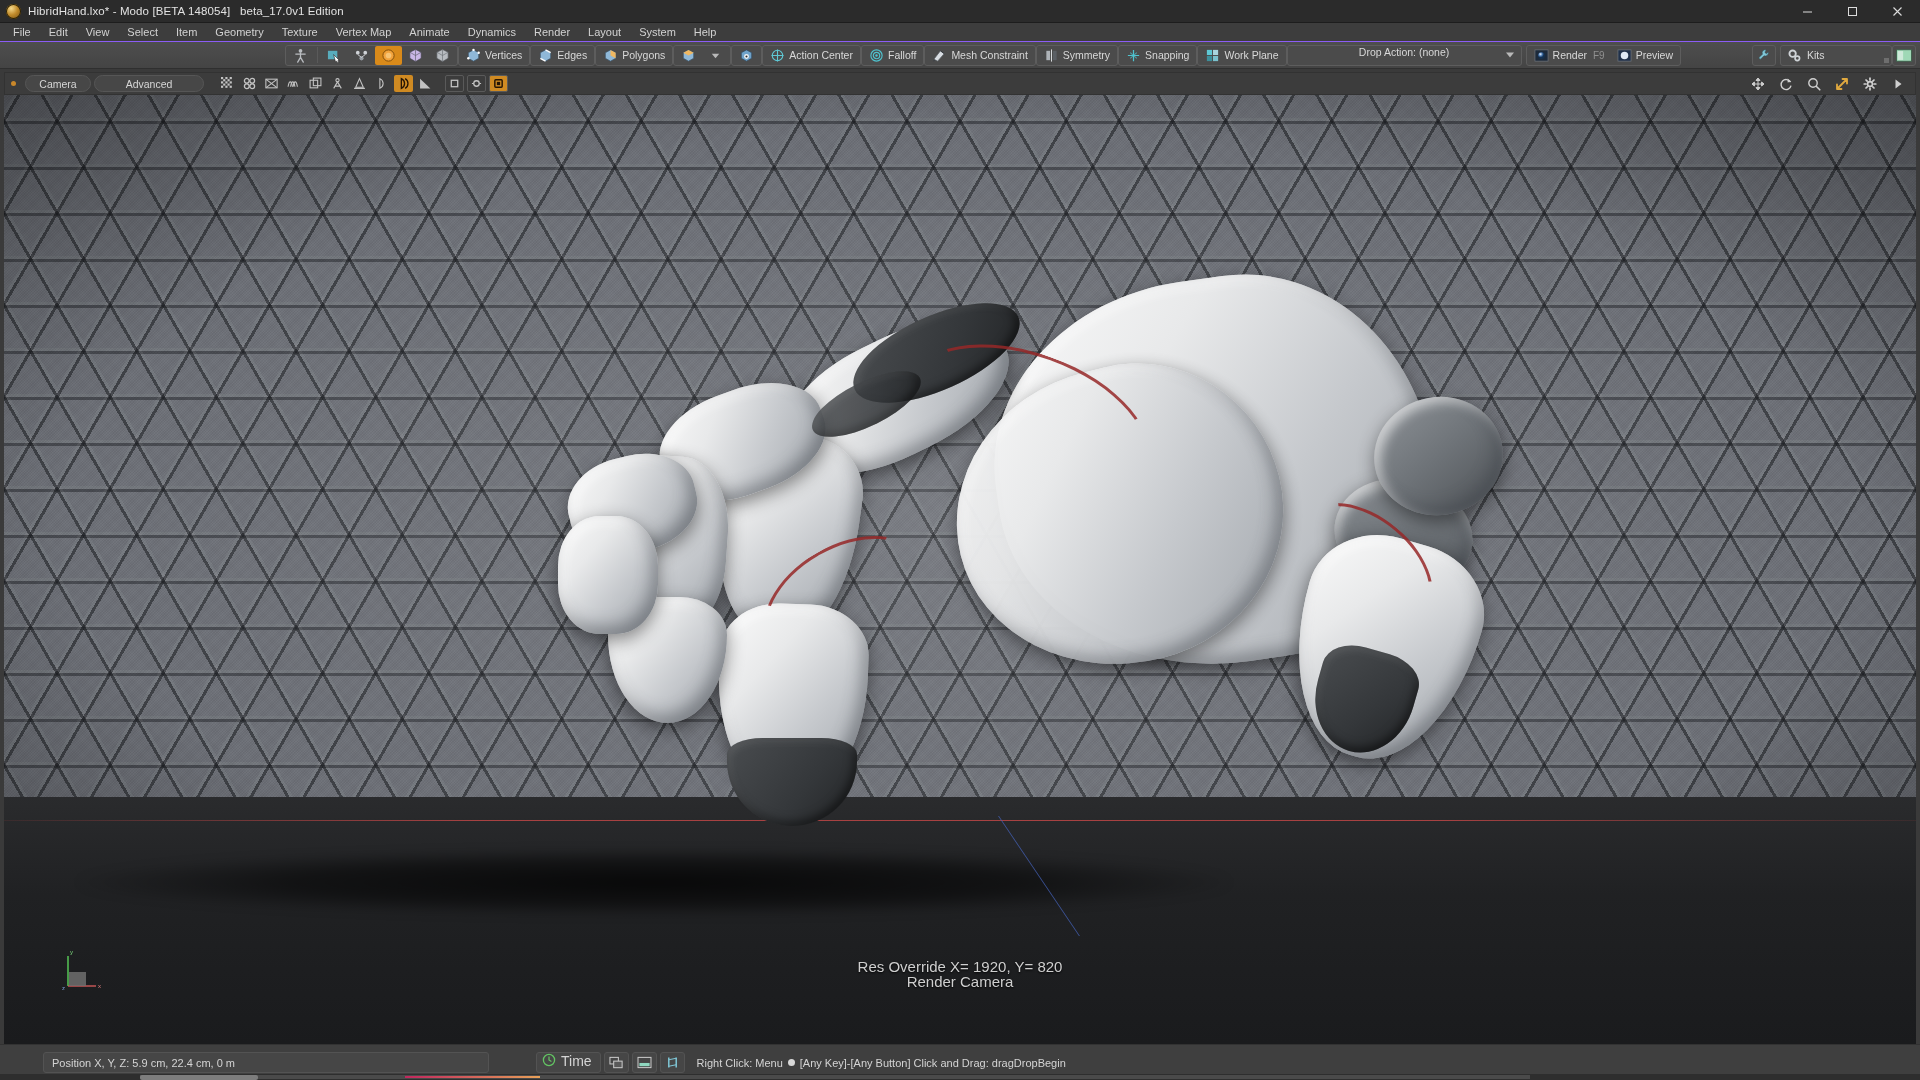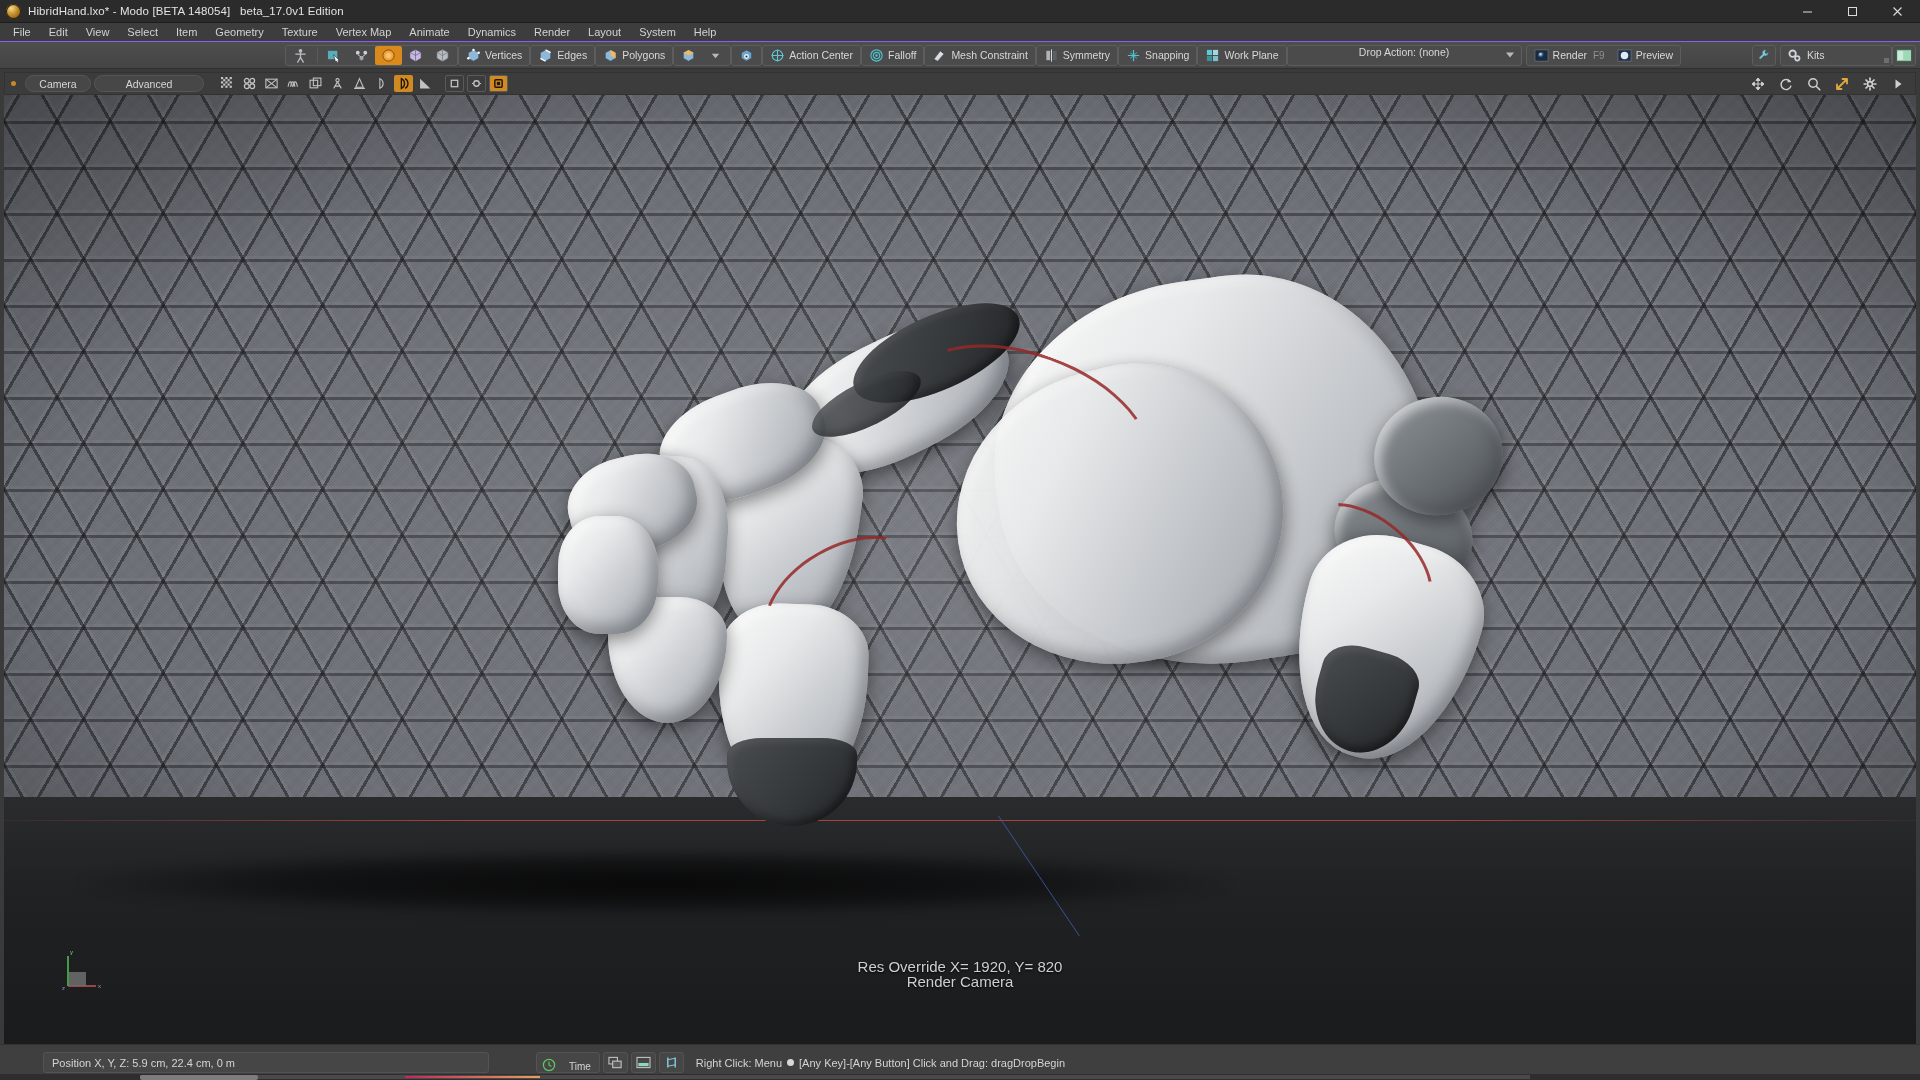--- a/index.html
+++ b/index.html
@@ -203,23 +203,23 @@
     display: flex; align-items: center; padding: 0 4px;
   }
   .sb-panel {
     height: 21px; border: 1px solid #535353; border-radius: 3px; background: #464646;
     display: flex; align-items: center; padding: 0 8px; font-size: 11px; color: #d4d4d4;
     white-space: nowrap;
   }
   .sb-pos { width: 446px; margin-left: 39px; }
   .sb-spacer-a { width: 22px; }
   .sb-time {
-    display: flex; align-items: flex-end; gap: 13px; height: 21px;
+    display: flex; align-items: flex-start; gap: 5px; height: 21px;
     border: 1px solid #535353; border-radius: 3px; background: #464646; padding: 0 8px 0 5px;
-    font-size: 10px; color: #d4d4d4;
+    font-size: 14px; color: #d4d4d4;
   }
   .sb-icbtn {
     width: 25px; height: 21px; border: 1px solid #535353; border-radius: 3px; background: #464646;
     display: flex; align-items: center; justify-content: center; margin-left: 3px;
   }
   .sb-hint { margin-left: 12px; font-size: 11px; color: #d4d4d4; white-space: nowrap; }
   .sb-dot {
     display: inline-block; width: 7px; height: 7px; border-radius: 50%;
     background: #d8d8d8; margin: 0 5px; vertical-align: 1px;
   }

